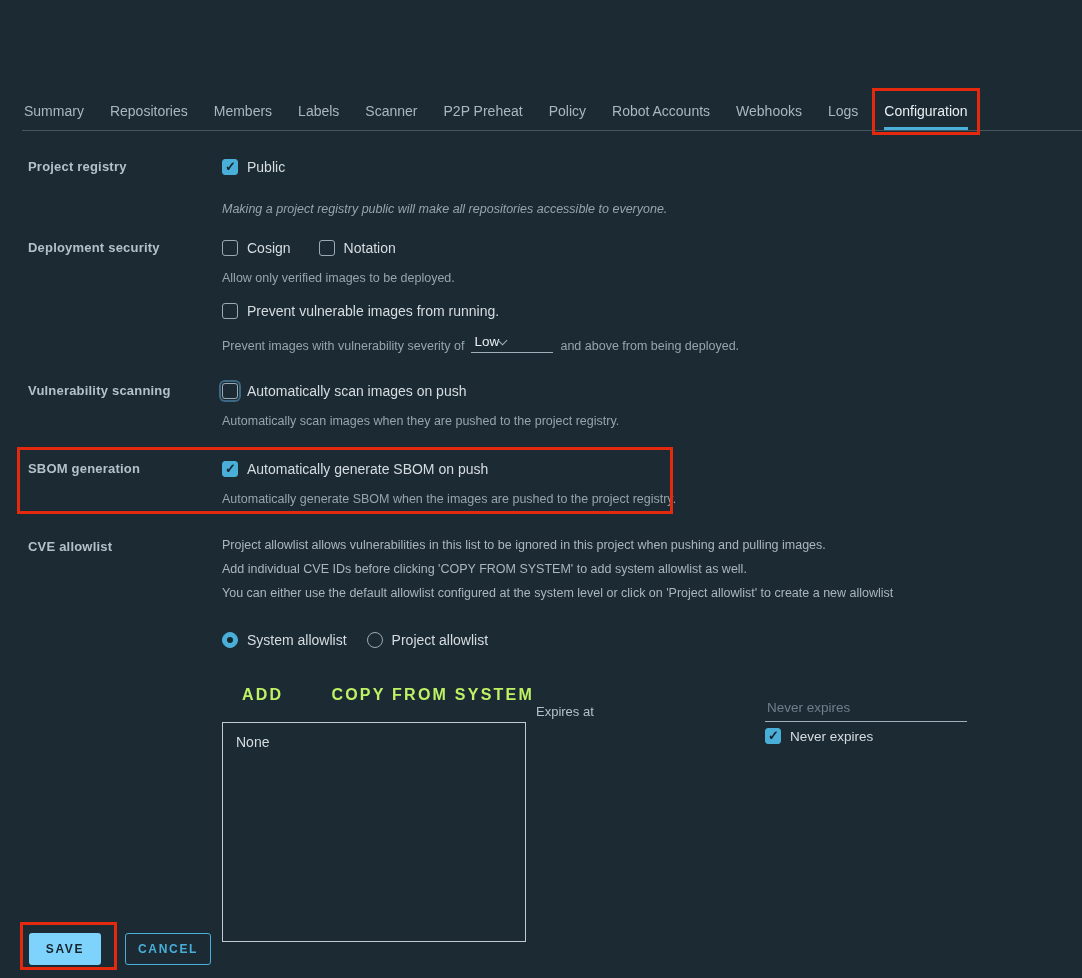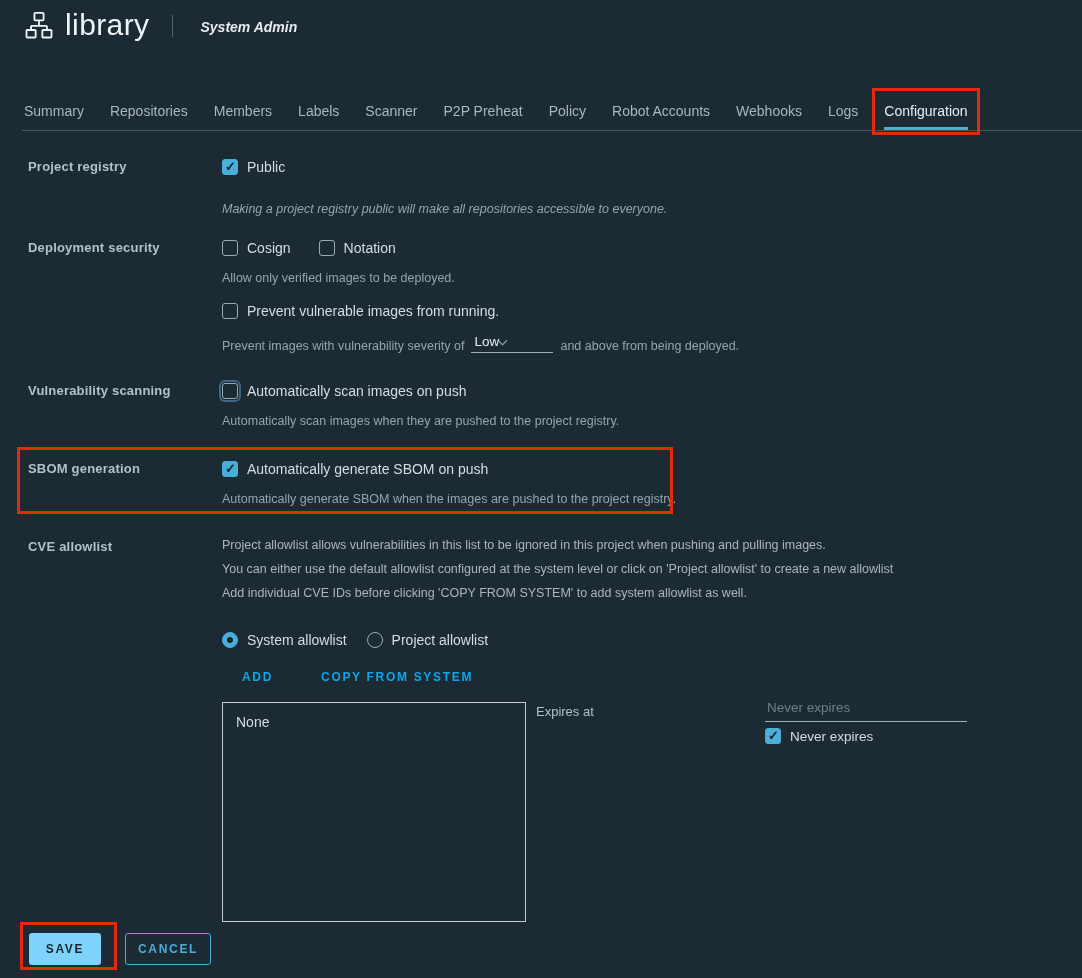--- a/index.html
+++ b/index.html
@@ -50,22 +50,22 @@
 
   .sev-line{display:flex;align-items:flex-end;font-size:12.5px;color:#96a5ad;}
   .severity{display:inline-flex;align-items:center;width:76px;
             border-bottom:1px solid #9fb0ba;margin:0 7px;padding:0 3px 3px;color:#e8eef1;
             font-size:13.5px;font-weight:500;cursor:pointer;}
   .chev{width:6px;height:6px;border:solid #9fb0ba;border-width:0 1.5px 1.5px 0;transform:rotate(45deg);margin-bottom:3px;}
 
   .cve p{margin:0 0 9px;font-size:12.5px;color:#aab6be;line-height:15px;}
   .radio-row{display:flex;align-items:center;margin-top:30px;font-size:14px;color:#d5dde1;height:18px;}
   .txt-btns{display:flex;margin-top:21px;margin-left:20px;}
-  .txt-btn{font-size:12px;font-weight:600;letter-spacing:.14em;color:#0ea5e9;background:none;border:none;
-           padding:0;cursor:pointer;font-family:inherit;}
+  .txt-btn{font-size:16px;font-weight:600;letter-spacing:.14em;color:#bef264;background:none;border:none;
+           padding:0;cursor:pointer;font-family:inherit;margin-top:16px;}
   .txt-btn + .txt-btn{margin-left:48px;}
   .cve-box{width:304px;height:220px;border:1px solid #c2cbd1;box-sizing:border-box;margin-top:18px;
            padding:11px 13px;font-size:14px;color:#d5dde1;overflow:auto;}
 
   
   .expires-label{position:absolute;left:536px;top:704px;font-size:13px;color:#b3c1c9;}
   .expires-input{position:absolute;left:765px;top:698px;width:198px;background:transparent;border:none;
                  border-bottom:1px solid #9fb0ba;color:#d5dde1;font-size:13.5px;padding:2px 2px 6px;
                  font-family:inherit;outline:none;}
   .expires-input::placeholder{color:#6f7f8a;opacity:1;}
@@ -77,31 +77,20 @@
             font-size:12px;font-weight:700;letter-spacing:.14em;padding:0 14px;cursor:pointer;font-family:inherit;}
   .cancel-btn{min-width:72px;height:32px;margin-left:24px;background:transparent;color:#49afd9;
               border:1px solid #49afd9;border-radius:3px;font-size:12px;font-weight:600;letter-spacing:.14em;
               padding:0 12px;cursor:pointer;font-family:inherit;}
 </style>
 </head>
 <body>
 
 <div class="wrap">
 
-  <div class="header">
-    <svg class="org-icon" viewBox="0 0 36 36" fill="none" stroke="#eef3f5" stroke-width="2.2">
-      <rect x="12.5" y="3.5" width="11" height="9" rx="1"></rect>
-      <path d="M18 12.5 V 19 M8.5 19 H 27.5 M8.5 19 V 24 M27.5 19 V 24"></path>
-      <rect x="3" y="24" width="11" height="9" rx="1"></rect>
-      <rect x="22" y="24" width="11" height="9" rx="1"></rect>
-    </svg>
-    <span class="title">library</span>
-    <span class="hdr-divider"></span>
-    <span class="role">System Admin</span>
-  </div>
 
   <div class="tabs-rule"></div>
   <div class="tabs">
     <div class="tab"><span class="lbl">Summary</span></div>
     <div class="tab"><span class="lbl">Repositories</span></div>
     <div class="tab"><span class="lbl">Members</span></div>
     <div class="tab"><span class="lbl">Labels</span></div>
     <div class="tab"><span class="lbl">Scanner</span></div>
     <div class="tab"><span class="lbl">P2P Preheat</span></div>
     <div class="tab"><span class="lbl">Policy</span></div>
@@ -174,22 +163,22 @@
         <span>Automatically generate SBOM on push</span>
       </div>
       <div class="help mt14">Automatically generate SBOM when the images are pushed to the project registry.</div>
     </div>
   </div>
 
   <div class="row" style="top:538px;">
     <div class="row-label">CVE allowlist</div>
     <div class="row-ctl cve">
       <p>Project allowlist allows vulnerabilities in this list to be ignored in this project when pushing and pulling images.</p>
+      <p>Add individual CVE IDs before clicking 'COPY FROM SYSTEM' to add system allowlist as well.</p>
       <p>You can either use the default allowlist configured at the system level or click on 'Project allowlist' to create a new allowlist</p>
-      <p>Add individual CVE IDs before clicking 'COPY FROM SYSTEM' to add system allowlist as well.</p>
 
       <div class="radio-row">
         <span class="radio checked"></span>
         <span style="margin-right:20px;">System allowlist</span>
         <span class="radio"></span>
         <span>Project allowlist</span>
       </div>
 
       <div class="txt-btns">
         <button class="txt-btn">ADD</button>

